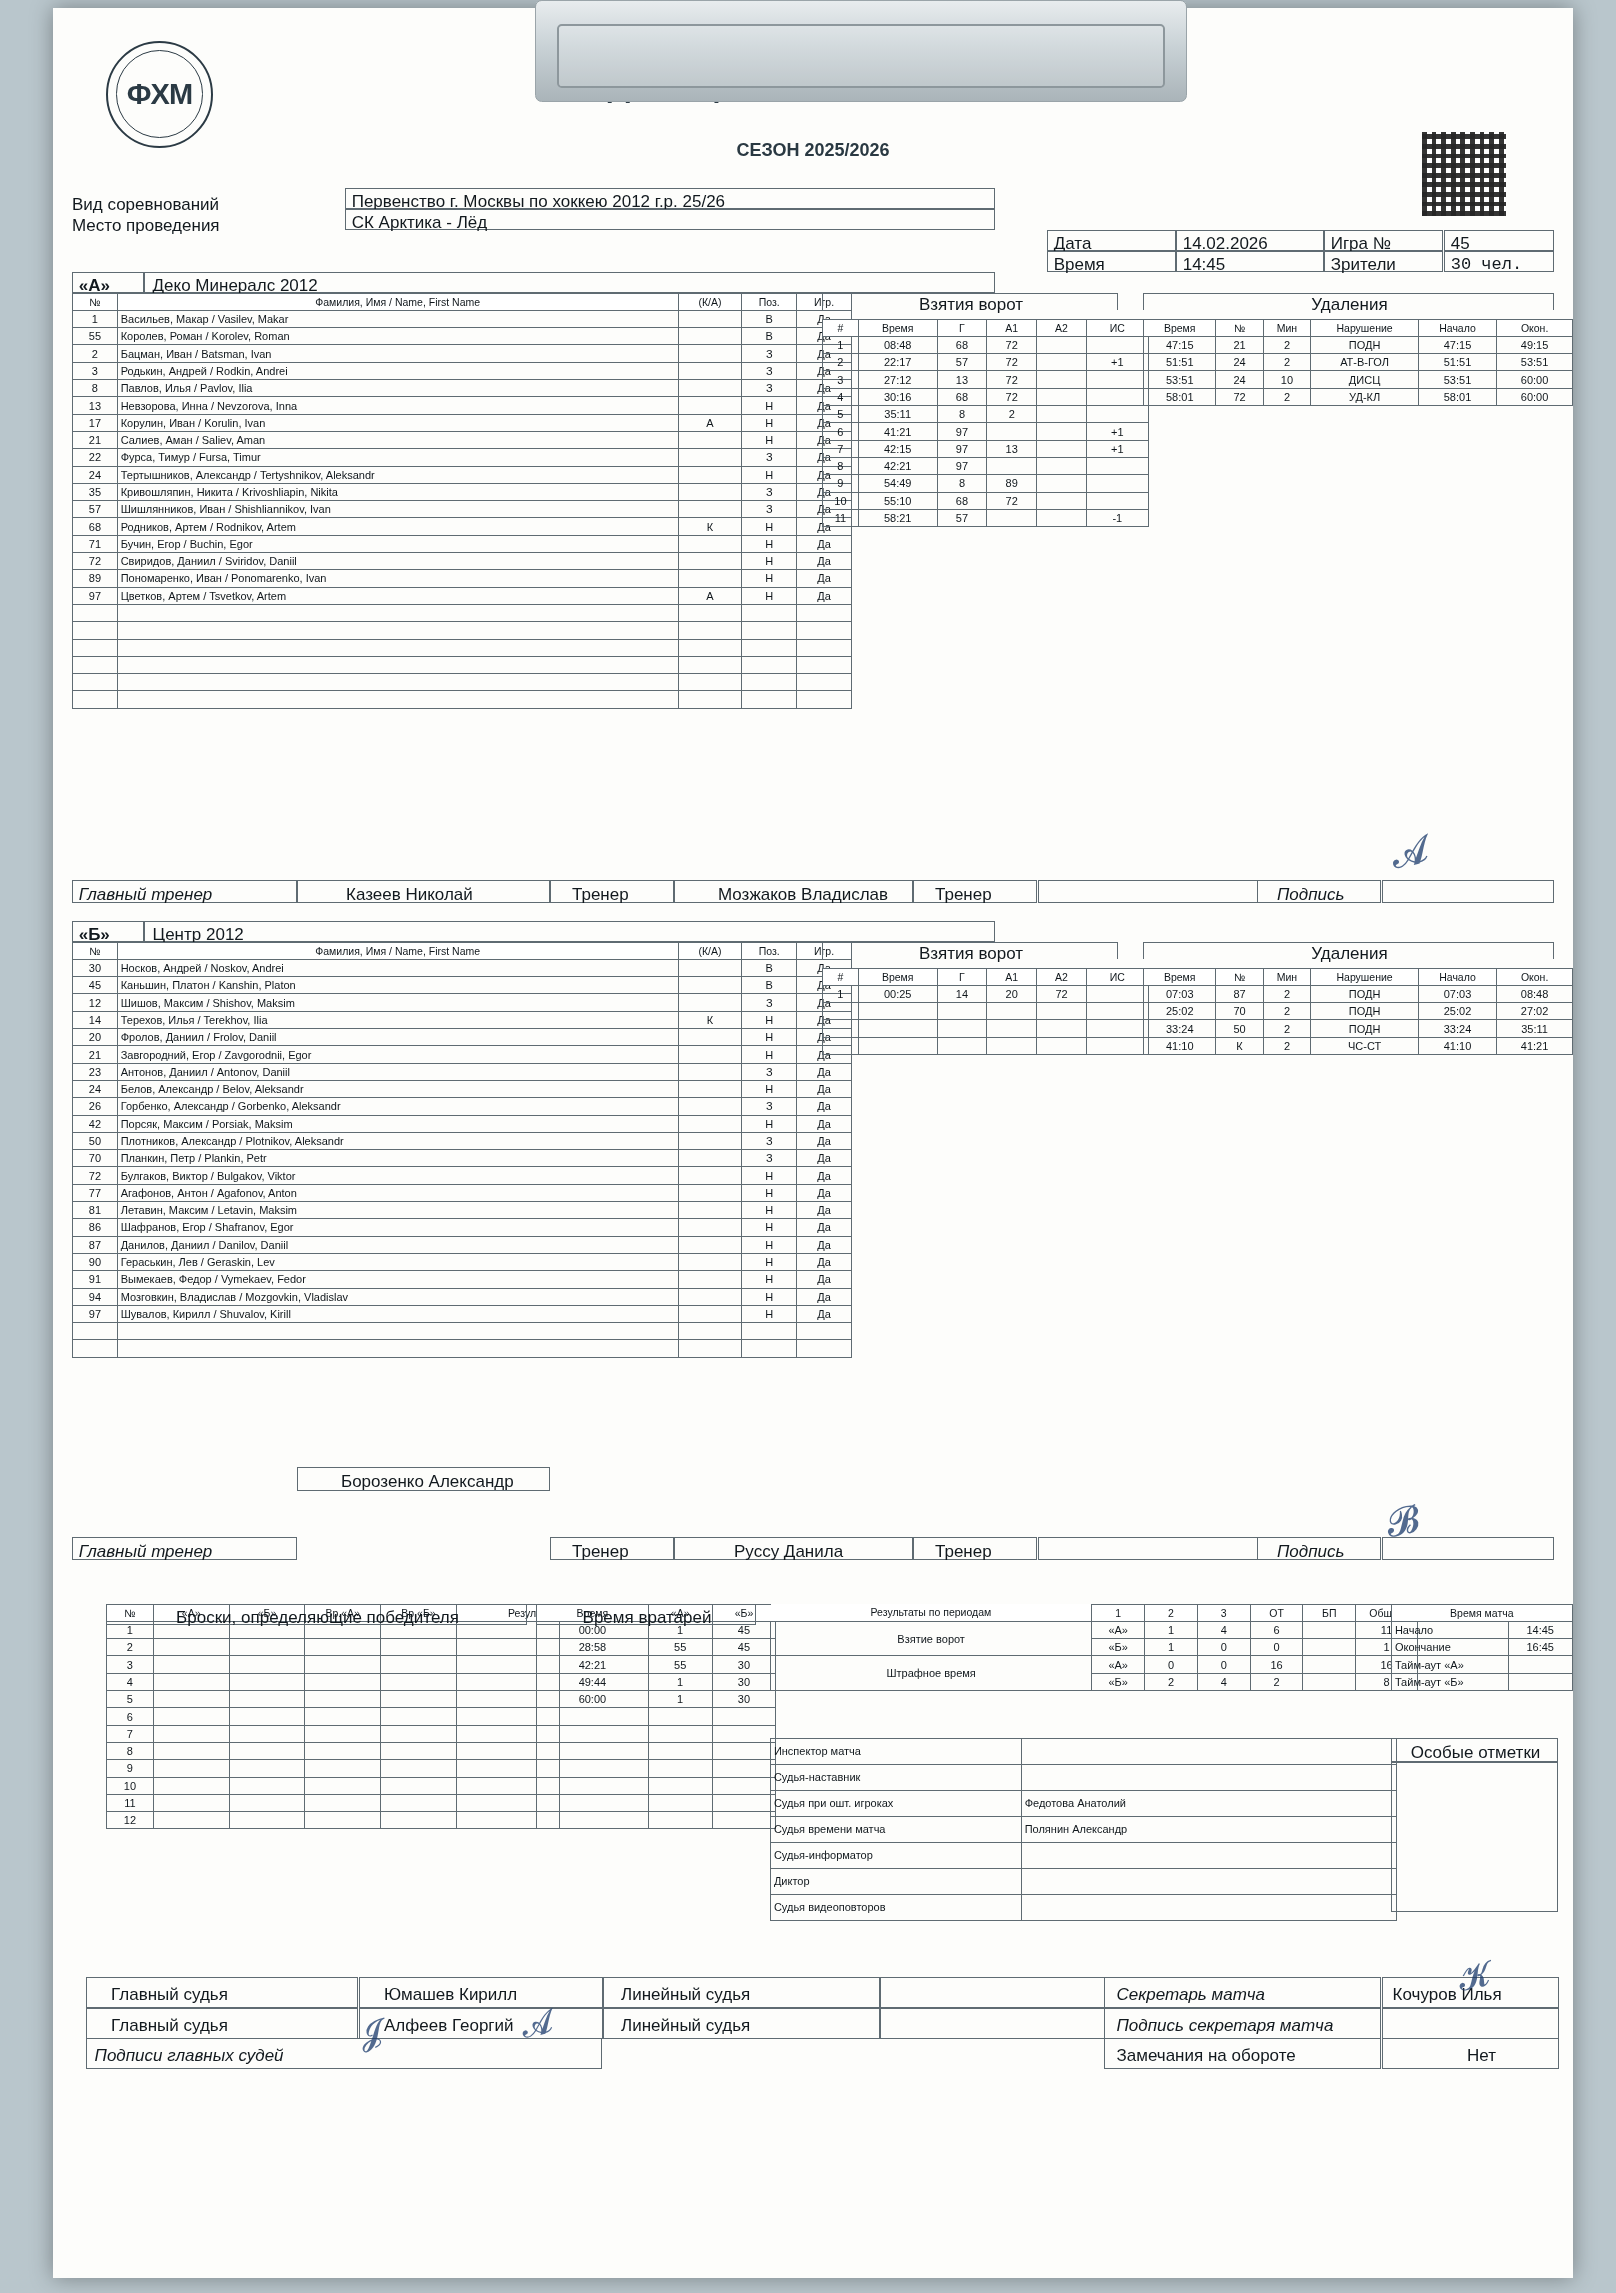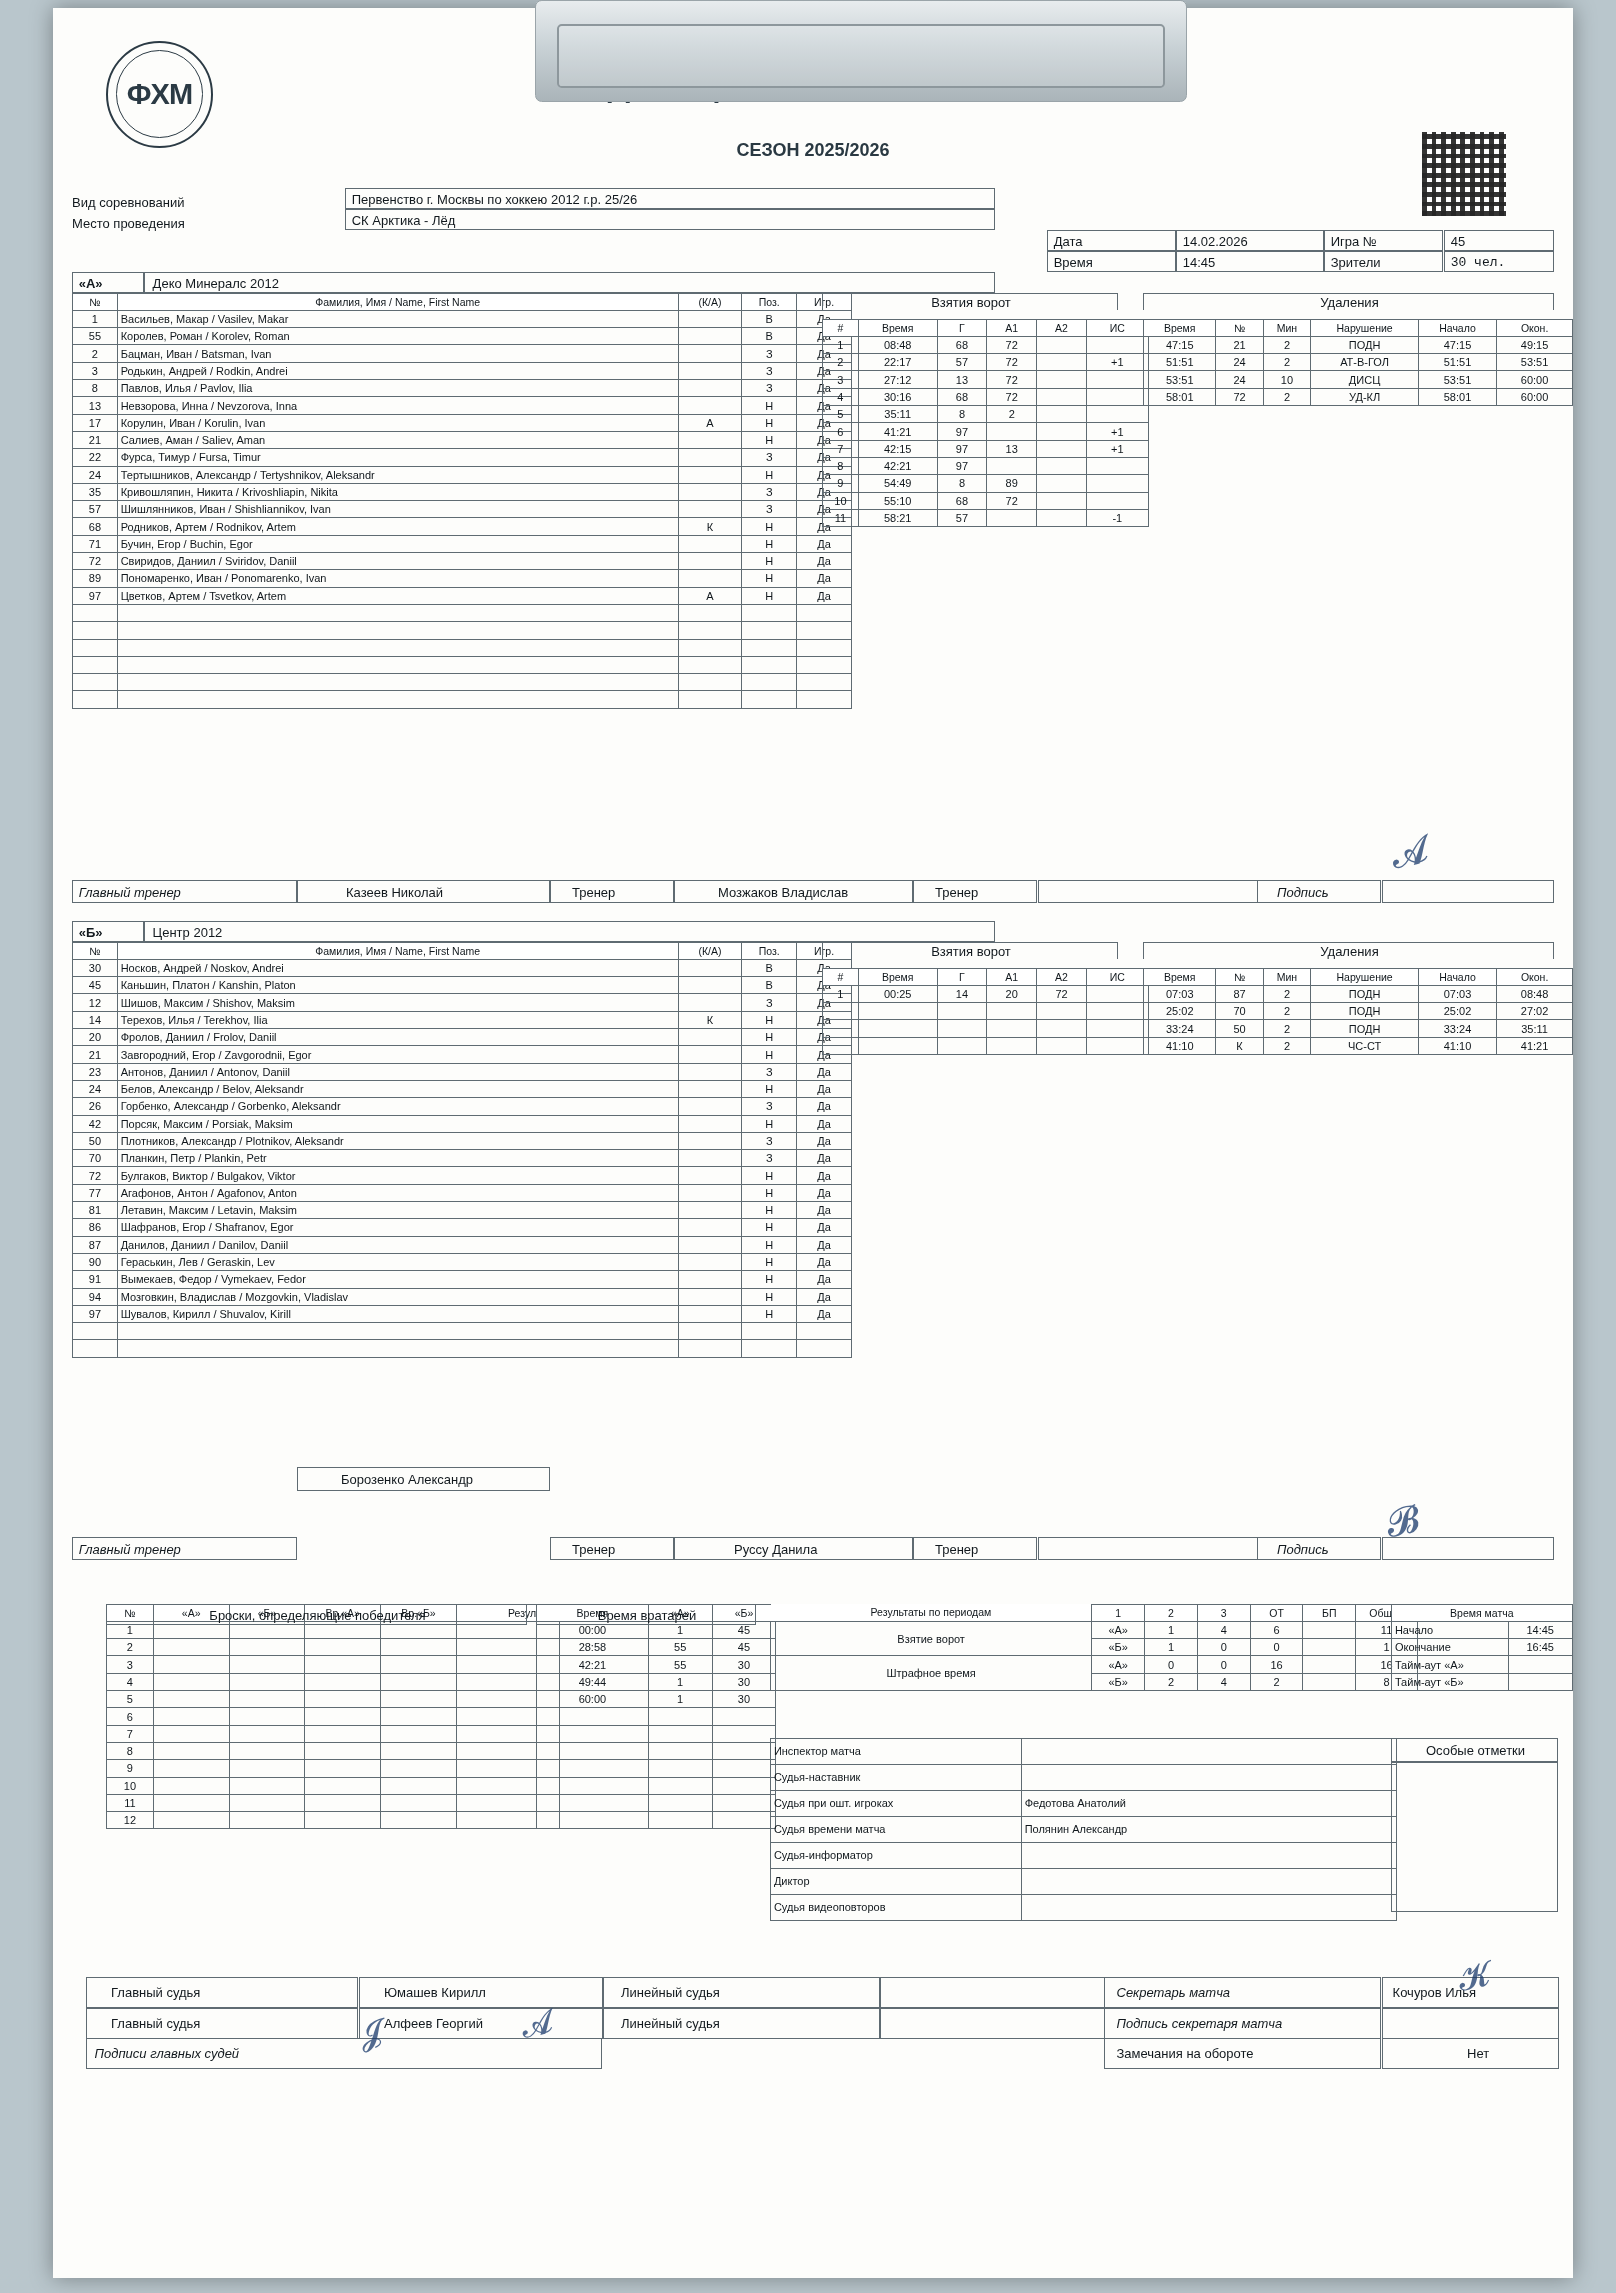--- a/index.html
+++ b/index.html
@@ -41,21 +41,21 @@
   .logo:before{
     content:"";position:absolute;left:7.6px;top:7.6px;right:7.6px;bottom:7.6px;
     border:1.9px solid #2b3a44;border-radius:50%;
   }
   .title1{position:absolute;left:0;right:0;top:59px;text-align:center;font-size:32px;font-weight:bold;color:#2a3942;letter-spacing:0.5px;}
   .title2{position:absolute;left:0;right:0;top:96px;text-align:center;font-size:26px;font-weight:bold;color:#2a3942;}
   .title3{position:absolute;left:0;right:0;top:132px;text-align:center;font-size:18px;font-weight:bold;color:#2a3942;}
 
   .lbl{font-size:12px;color:#1c252b;}
   .box{position:absolute;border:1px solid #5f6b72;box-sizing:border-box;}
-  .t{position:absolute;font-size:13px;color:#12191e;white-space:nowrap;}
+  .t{position:absolute;font-size:17px;color:#12191e;white-space:nowrap;}
   .tc{text-align:center;}
   .bold{font-weight:bold;}
   .ital{font-style:italic;}
 
   table{border-collapse:collapse;}
   table td,table th{border:1px solid #5f6b72;font-size:11px;color:#10171c;padding:0 2.9px;height:16.3px;font-weight:normal;}
   .hdr td{font-size:10.5px;text-align:center;background:#fff;}
   .ctr{text-align:center;}
   .nm{font-size:11px;}
   .sig{position:absolute;font-family:"Liberation Serif",serif;color:#1a3a6b;font-size:38px;transform:rotate(-12deg);opacity:.75;}

